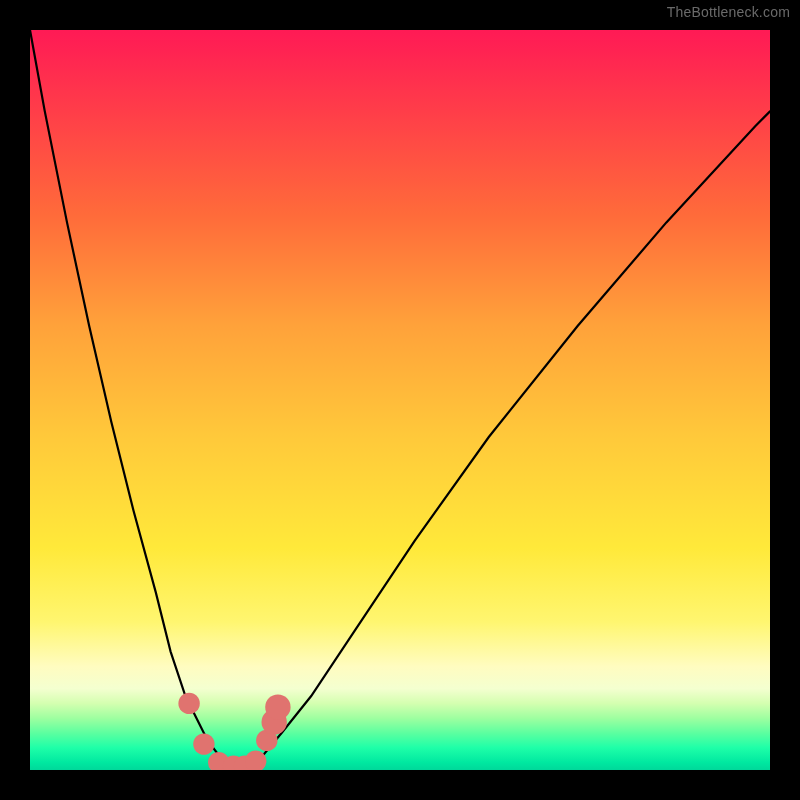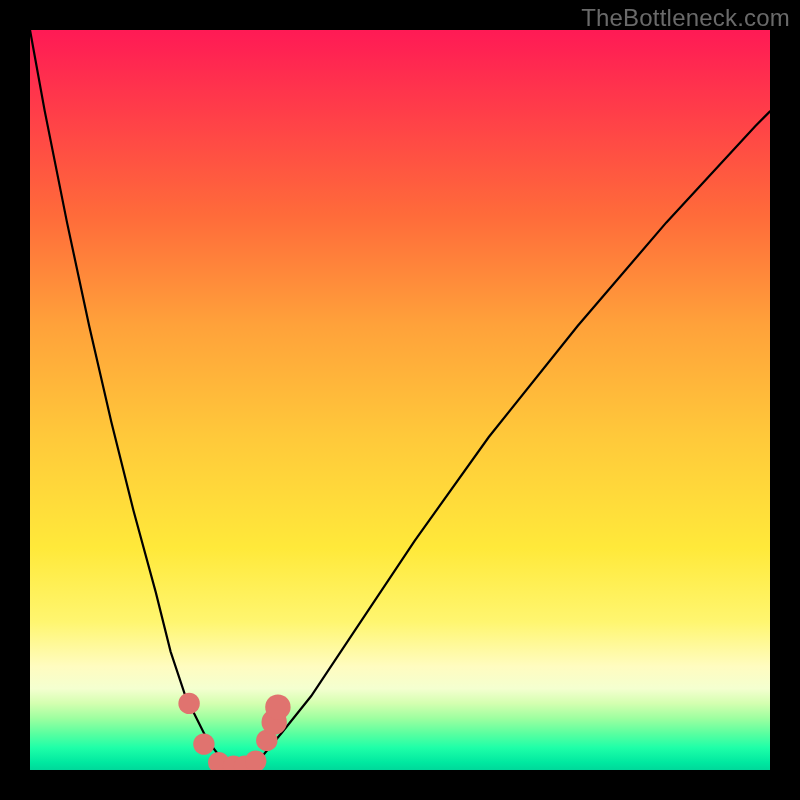--- a/index.html
+++ b/index.html
@@ -53,21 +53,21 @@
     position: absolute;
     inset: 0;
     width: 100%;
     height: 100%;
   }
   .watermark {
     position: absolute;
     top: 4px;
     right: 10px;
     color: #6a6a6a;
-    font-size: 24px;
+    font-size: 14px;
     font-weight: 500;
     letter-spacing: 0.2px;
   }
 </style>
 </head>
 <body>
 
 <div class="frame">
   <div class="plot-area">
     <div class="gradient"></div>

